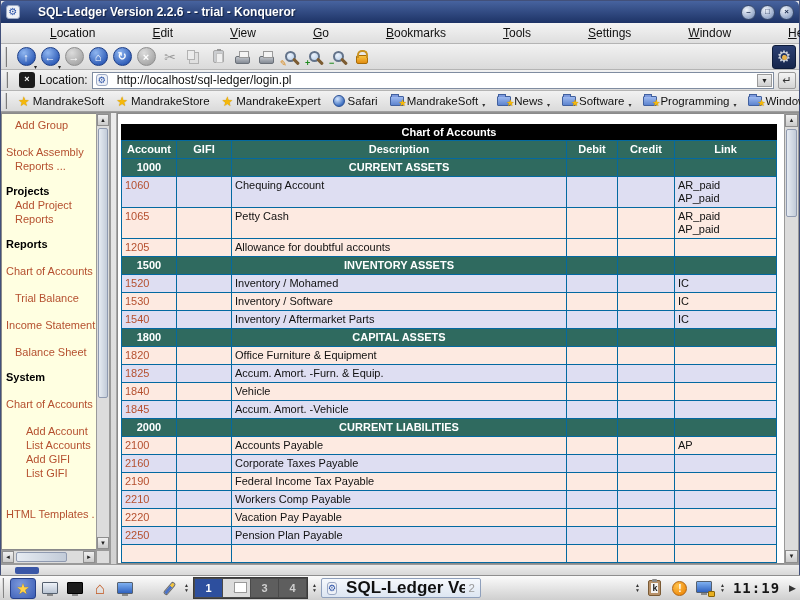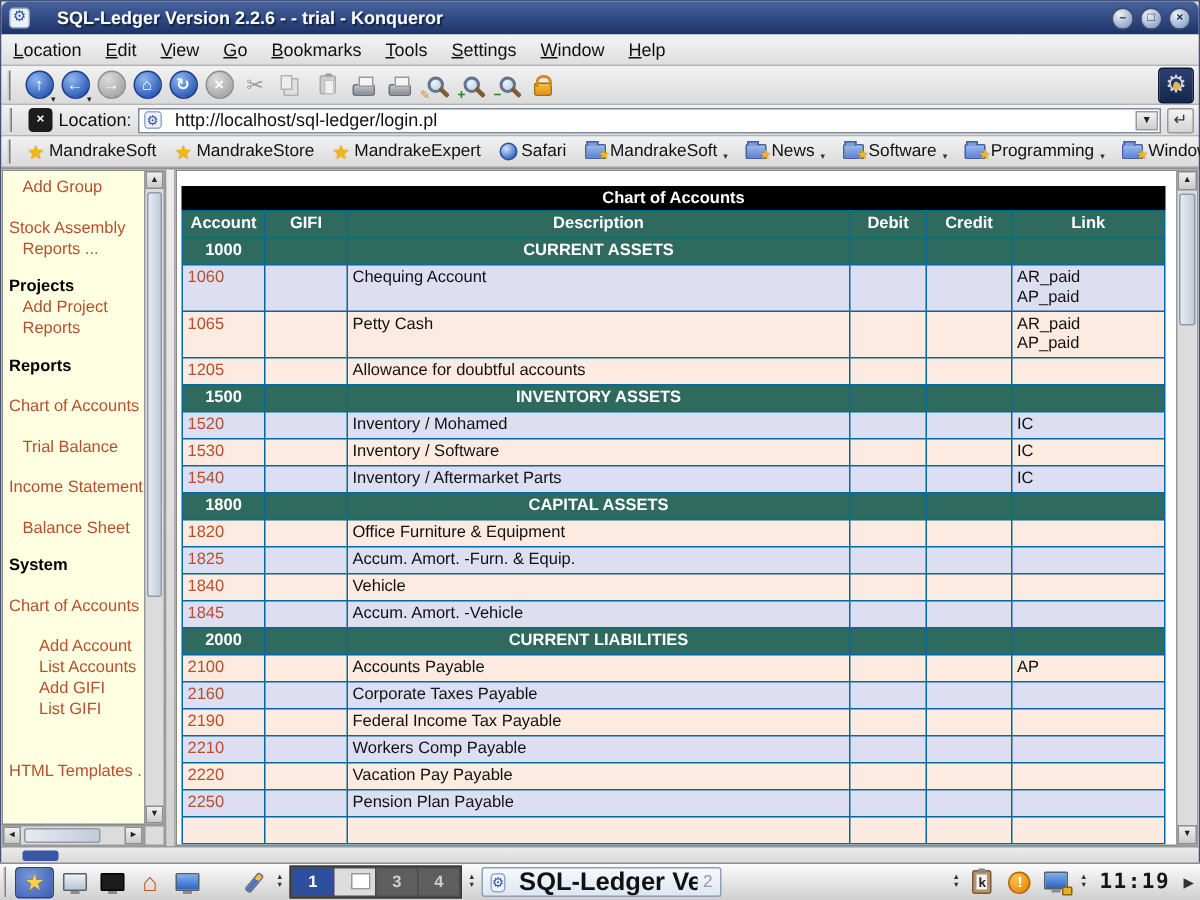--- a/index.html
+++ b/index.html
@@ -13,21 +13,21 @@
   #titlebar{flex:0 0 22px;background:linear-gradient(#47639f,#1d3366);display:flex;align-items:center;
     padding:0 5px;border-radius:5px 5px 0 0;}
   .konq-mini{width:14px;height:14px;background:#eef1f7;border:1px solid #9aa8c4;border-radius:3px;
     display:flex;align-items:center;justify-content:center;font-size:10px;line-height:10px;color:#2d54a8;margin-right:5px;}
   #title-text{color:#fff;font-weight:bold;font-size:12px;flex:1;white-space:nowrap;overflow:hidden;text-shadow:1px 1px 1px #0f1f40;margin-left:13px;}
   .wbtn{width:15px;height:15px;border-radius:50%;background:radial-gradient(circle at 35% 30%,#f0f4fa,#8fa3c6 75%);
     border:1px solid #394a6a;color:#18294c;font-size:8px;line-height:12px;text-align:center;font-weight:bold;margin-left:4px;}
 
   #menubar{flex:0 0 21px;background:linear-gradient(#f4f4f4,#dedede);border-bottom:1px solid #b4b4b4;
     display:flex;align-items:center;padding:0 8px;gap:16px;font-size:12px;}
-  .menu-item{cursor:default;white-space:nowrap;}
+  .menu-item{cursor:default;white-space:nowrap;margin-left:41px;}
   .menu-item u{text-decoration:underline;}
 
   #toolbar{flex:0 0 26px;background:linear-gradient(#f2f2f2,#dadada);border-bottom:1px solid #b4b4b4;
     display:flex;align-items:center;padding:0 2px;position:relative;}
   .grip{width:5px;height:80%;border-left:2px ridge #cfcfcf;margin:0 4px 0 2px;}
   .tbtn{width:24px;height:24px;display:flex;align-items:center;justify-content:center;position:relative;}
   .circ{width:19px;height:19px;border-radius:50%;background:radial-gradient(circle at 35% 28%,#8fb6f0,#2c5ab6 78%);
     border:1px solid #1c3e88;color:#fff;font-size:11px;font-weight:bold;display:flex;align-items:center;justify-content:center;}
   .circ.gray{background:radial-gradient(circle at 35% 28%,#dcdcdc,#a6a6a6 78%);border-color:#8e8e8e;}
   .dd{position:absolute;right:1px;bottom:-1px;font-size:6px;color:#222;}

